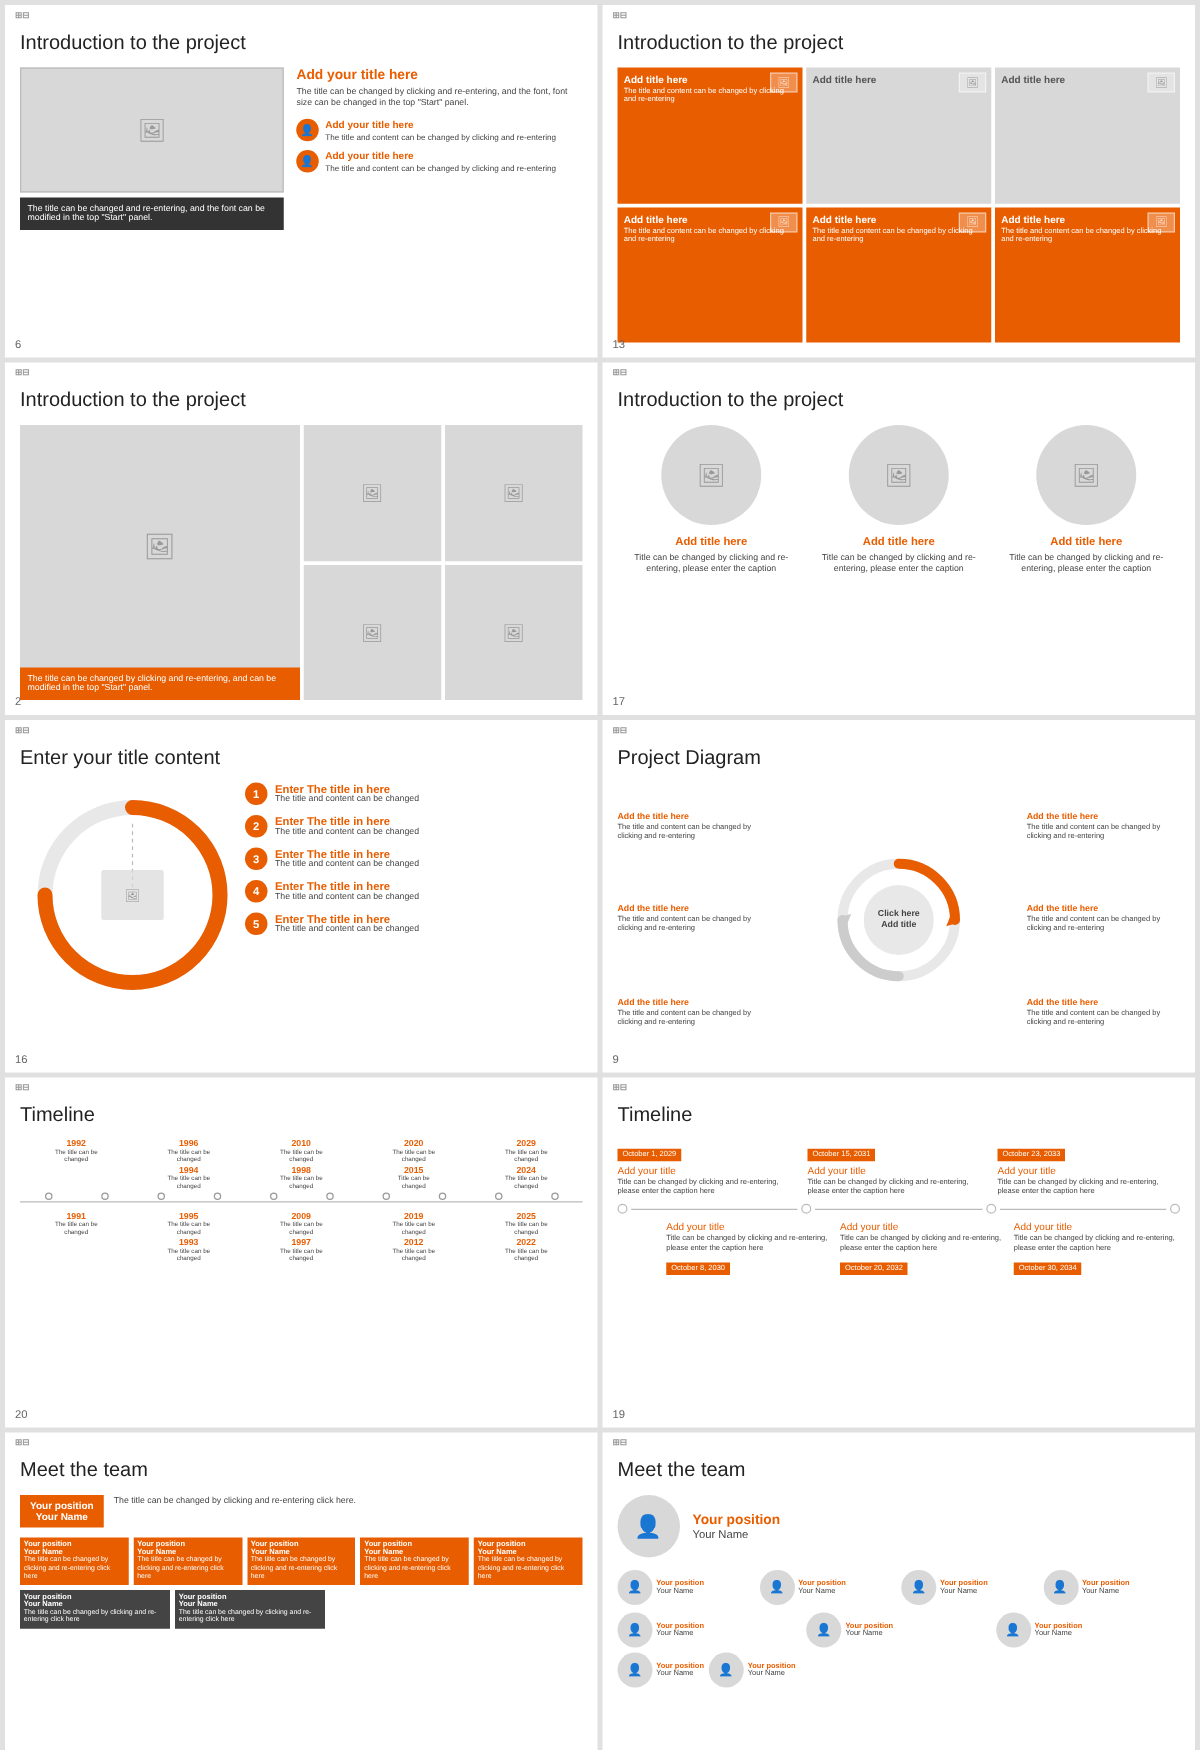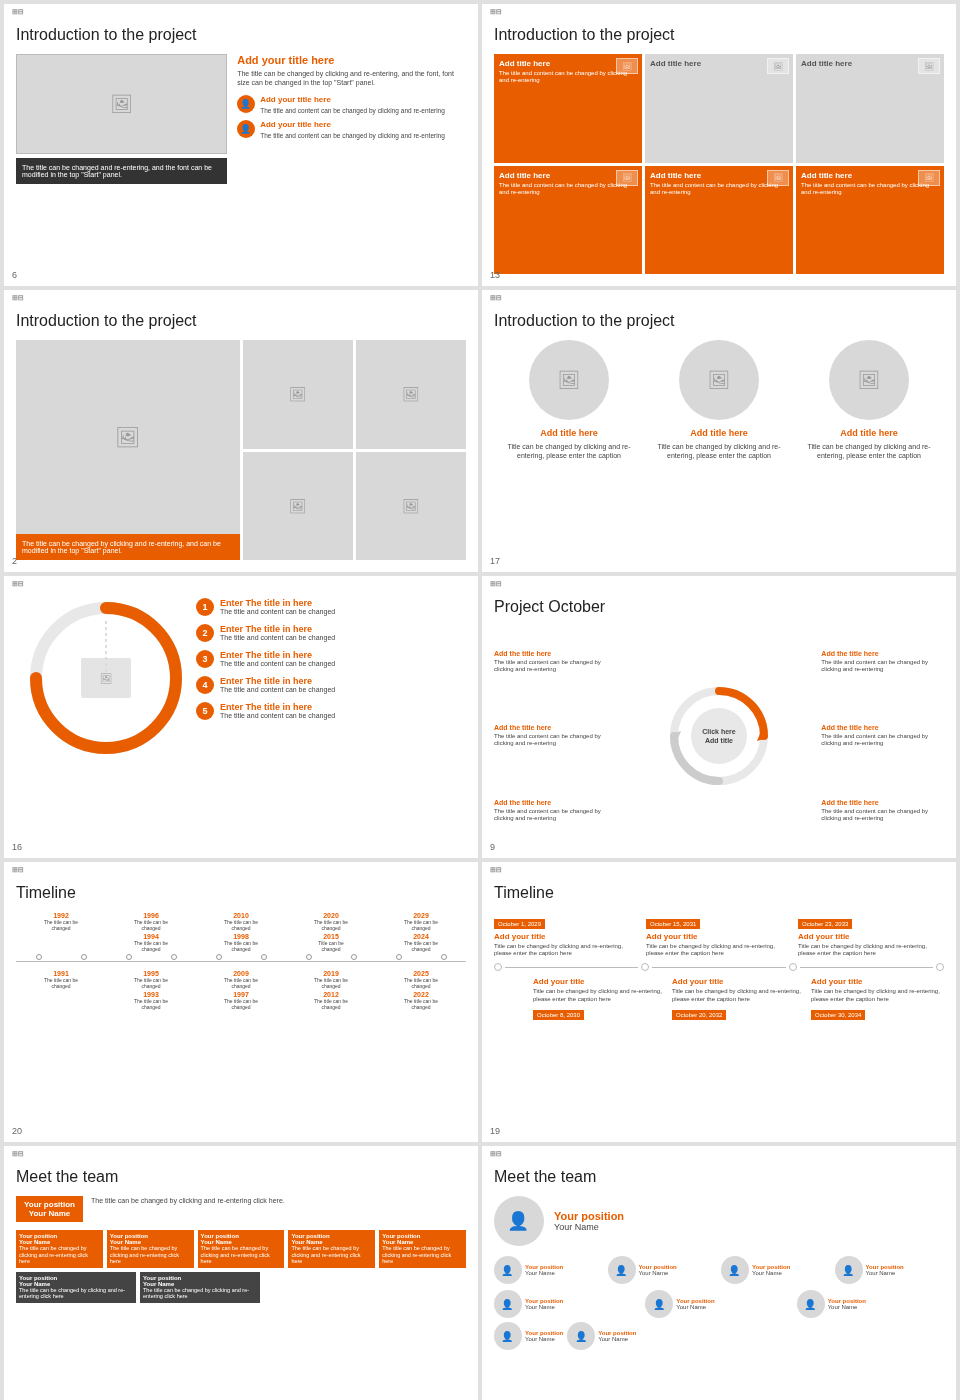--- a/index.html
+++ b/index.html
@@ -370,21 +370,21 @@
     .slide-19 .date-badge {
       background: #e85d00;
       color: #fff;
       font-size: 6px;
       padding: 2px 4px;
       margin-bottom: 3px;
       display: inline-block;
     }
     .slide-19 .tl-title {
       font-size: 8px;
-      font-weight: bold;
+      font-weight: normal;
       color: #e85d00;
       margin-bottom: 2px;
     }
     .slide-19 .tl-desc {
       font-size: 6px;
       color: #444;
       line-height: 1.2;
     }
     .slide-19 .tl-line-area {
       display: flex;
@@ -641,20 +641,21 @@
         <div class="circle-img">🖼</div>
         <div class="circle-title">Add title here</div>
         <div class="circle-desc">Title can be changed by clicking and re-entering, please enter the caption</div>
       </div>
     </div>
     <div class="slide-number">17</div>
   </div>
 
   <div class="slide slide-16 clearfix">
     <div class="slide-logo">⊞⊟</div>
+    <div class="slide-title">Enter your title content</div>
     <div class="timeline-circle">
       <svg viewBox="0 0 160 160">
         <circle cx="80" cy="80" r="70" fill="none" stroke="#e8e8e8" stroke-width="12"></circle>
         <path d="M 80 10 A 70 70 0 1 1 10 80" fill="none" stroke="#e85d00" stroke-width="12" stroke-linecap="round"></path>
         <path d="M 80 80 L 80 20" stroke="#bbb" stroke-width="1" stroke-dasharray="3,3"></path>
         <rect x="55" y="60" width="50" height="40" rx="2" fill="#d8d8d8" opacity="0.7"></rect>
         <text x="80" y="84" text-anchor="middle" font-size="10" fill="#999">🖼</text>
 
         <polygon points="14,75 6,82 14,89" fill="#e85d00"></polygon>
       </svg>
@@ -694,21 +695,21 @@
           <div class="step-title">Enter The title in here</div>
           <div class="step-desc">The title and content can be changed</div>
         </div>
       </div>
     </div>
     <div class="slide-number">16</div>
   </div>
 
   <div class="slide slide-17">
     <div class="slide-logo">⊞⊟</div>
-    <div class="slide-title">Project October</div>
+    <div class="slide-title">Project Diagram</div>
     <div class="diagram-content">
       <div class="left-items">
         <div class="diagram-item">
           <div class="item-title">Add the title here</div>
           <div class="item-desc">The title and content can be changed by clicking and re-entering</div>
         </div>
         <div class="diagram-item">
           <div class="item-title">Add the title here</div>
           <div class="item-desc">The title and content can be changed by clicking and re-entering</div>
         </div>

